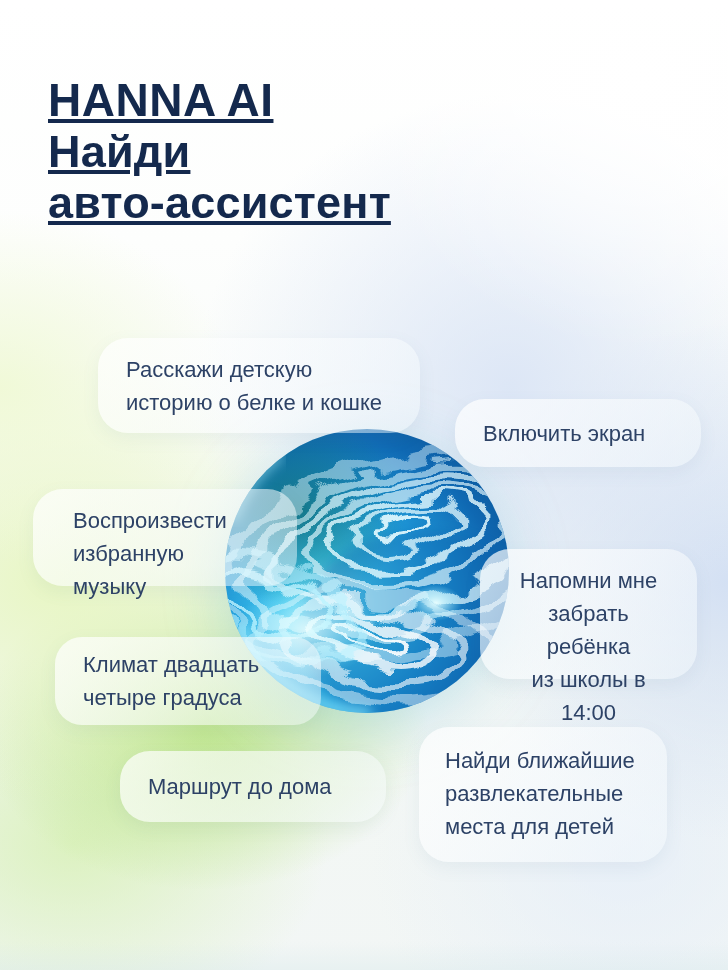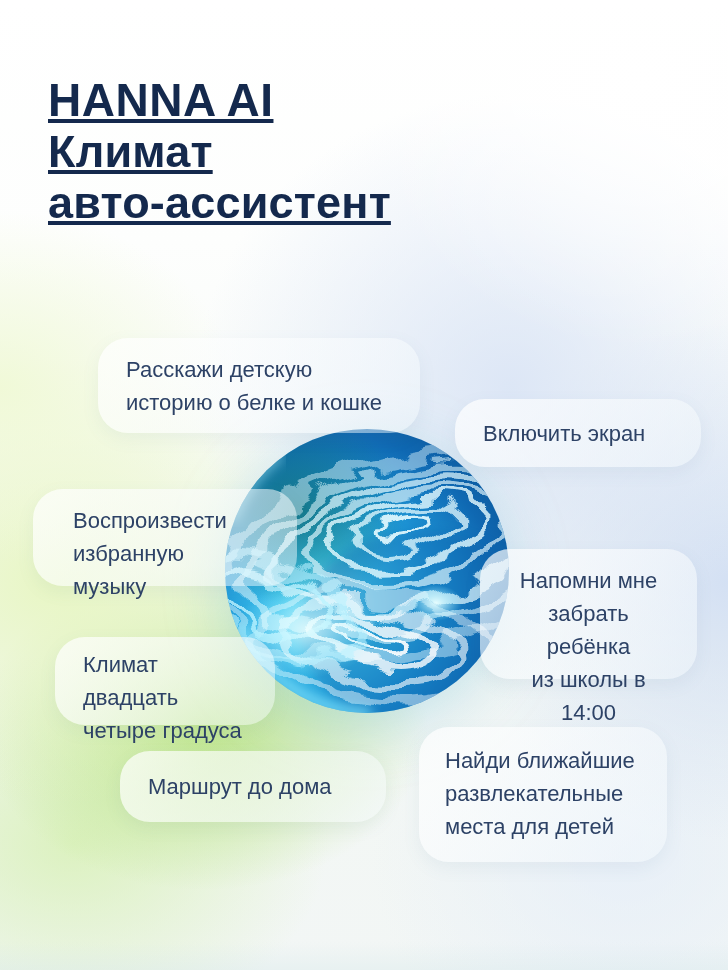--- a/index.html
+++ b/index.html
@@ -44,38 +44,38 @@
     color: #2d4266;
     font-size: 22px;
     line-height: 33px;
     white-space: pre-line;
   }
   .b-story    { left:  98px; top: 338px; width: 322px; height:  95px; padding: 15px 28px; }
   .b-screen   { left: 455px; top: 399px; width: 246px; height:  68px; padding: 4px 28px;
                 display: flex; align-items: center; }
   .b-music    { left:  33px; top: 489px; width: 264px; height:  97px; padding: 15px 40px; }
   .b-reminder { left: 480px; top: 549px; width: 217px; height: 130px; padding: 15px 26px; text-align: center; }
-  .b-climate  { left:  55px; top: 637px; width: 220px; height:  88px; padding: 11px 28px; }
+  .b-climate  { left:  55px; top: 637px; width: 266px; height:  88px; padding: 11px 28px; border-radius: 27px; }
   .b-route    { left: 120px; top: 751px; width: 266px; height:  71px; padding: 0 28px;
                 display: flex; align-items: center; }
   .b-places   { left: 419px; top: 727px; width: 248px; height: 135px; padding: 17px 26px; }
 
   .bottom-band {
     position: absolute; left: 0; bottom: 0; width: 100%; height: 28px;
     background: linear-gradient(180deg, rgba(205,228,222,0.0), rgba(205,228,230,0.28));
   }
 </style>
 </head>
 <body>
 
 <div class="page">
 
   <div class="title-block">
     <div class="brand">HANNA AI</div>
-    <div class="subtitle">Климат
+    <div class="subtitle">Найди
 авто-ассистент</div>
   </div>
 
   <div class="orb-wrap">
     <svg width="292" height="292" viewBox="0 0 292 292">
       <defs>
         <radialGradient id="orbBase" cx="36%" cy="62%" r="78%">
           <stop offset="0%" stop-color="#8feafb"></stop>
           <stop offset="22%" stop-color="#3ec6ee"></stop>
           <stop offset="50%" stop-color="#1e95d6"></stop>

